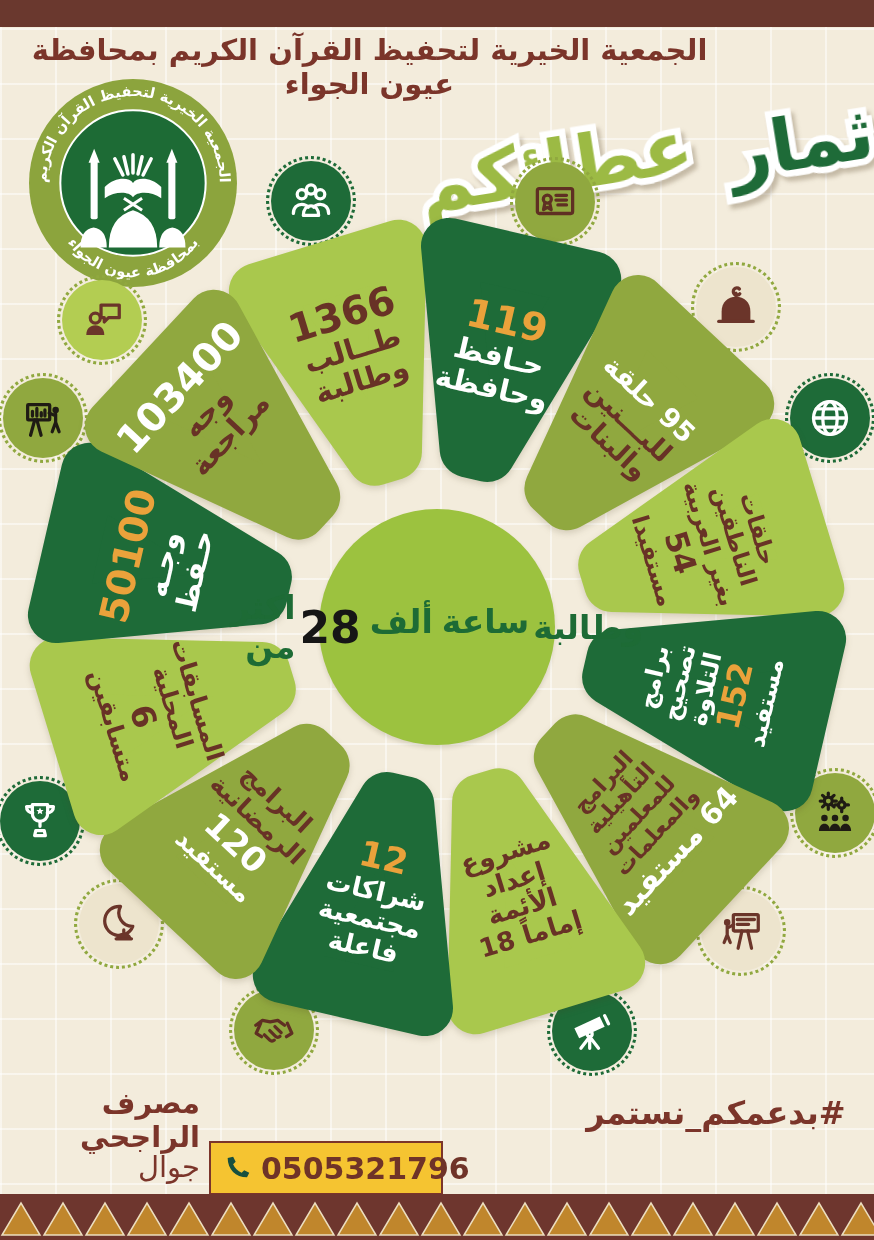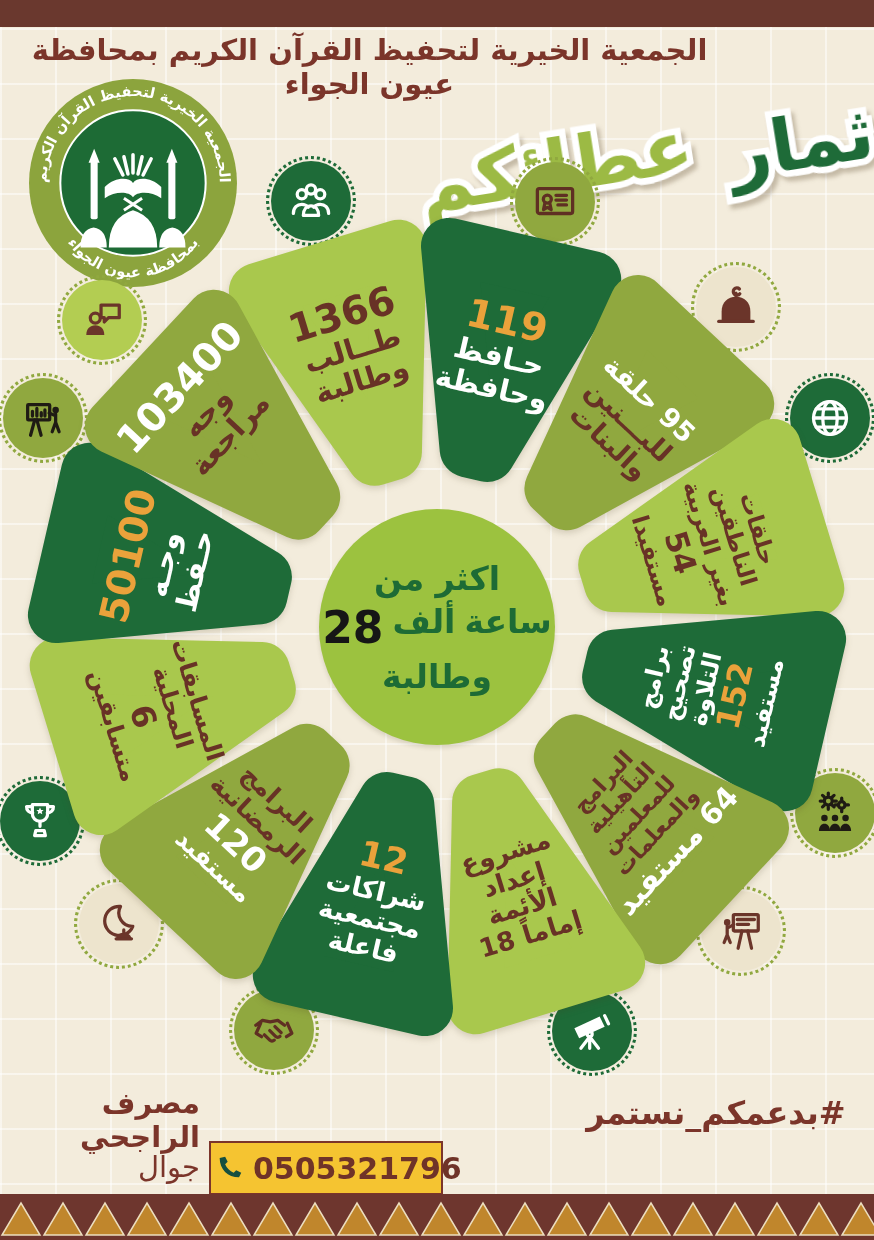--- a/index.html
+++ b/index.html
@@ -31,41 +31,41 @@
   .petal-text{position:absolute;width:206px;direction:rtl;text-align:center;font-weight:bold;
     line-height:1.1;pointer-events:none;}
   .petal-text .pl{white-space:nowrap;}
   .pl.w{color:#ffffff;}
   .pl.m{color:#683226;}
   .pl.o{color:#eaa23b;}
   .pl.n{font-size:1.35em;}
   .pl.ltr{direction:ltr;}
   
   .center-circle{position:absolute;left:319px;top:509px;width:236px;height:236px;border-radius:50%;
-    background:#9cc23f;display:flex;flex-direction:column;justify-content:center;align-items:center;
+    background:#9cc23f;display:flex;flex-direction:row;justify-content:center;align-items:center;
     gap:4px;box-shadow:0 3px 4px rgba(70,60,30,.15);}
   .cl{color:#1d6b35;font-size:33px;font-weight:bold;direction:rtl;}
   .flexline{display:flex;direction:ltr;gap:9px;align-items:flex-start;}
   .cnum{color:#161616;font-size:44px;font-weight:bold;}
   
   .icon-badge{position:absolute;width:80px;height:80px;border-radius:50%;
     display:flex;align-items:center;justify-content:center;outline:3px dotted #90a83f;outline-offset:2px;}
   
   .bank-label{position:absolute;left:8px;top:1086px;width:192px;direction:rtl;color:#7b352a;
     font-size:29px;font-weight:bold;}
   .bank-box{position:absolute;left:209px;top:1079px;width:352px;height:50px;background:#2c4d9e;
     display:flex;direction:ltr;align-items:center;gap:10px;padding:0 8px;box-sizing:border-box;}
   .bank-ic{width:38px;height:38px;border:2px solid #fff;border-radius:6px;flex:0 0 auto;
     display:flex;align-items:center;justify-content:center;color:#fff;}
   .acct{color:#fff;font-size:31px;font-weight:bold;letter-spacing:1px;white-space:nowrap;}
   .mob-label{position:absolute;left:118px;top:1150px;width:82px;direction:rtl;color:#7b352a;
     font-size:29px;font-weight:normal;}
   .phone-box{position:absolute;left:209px;top:1141px;width:234px;height:54px;background:#f5c431;
     border:2px solid #7b352a;box-sizing:border-box;display:flex;direction:ltr;align-items:center;
-    gap:8px;padding:0 2px;}
+    gap:8px;padding:0 10px;}
   .phone-ic{color:#17503f;display:flex;}
   .phone-num{color:#6f3328;font-size:30px;font-weight:bold;white-space:nowrap;}
   .hashtag{position:absolute;left:578px;top:1094px;width:276px;direction:rtl;text-align:center;
     color:#7b352a;font-size:32px;font-weight:bold;}
   
   .band{position:absolute;left:0;top:1194px;width:874px;height:46px;background:#6e362e;}
   .ring-text{font-weight:bold;fill:#fff;}
 </style>
 </head>
 <body>

